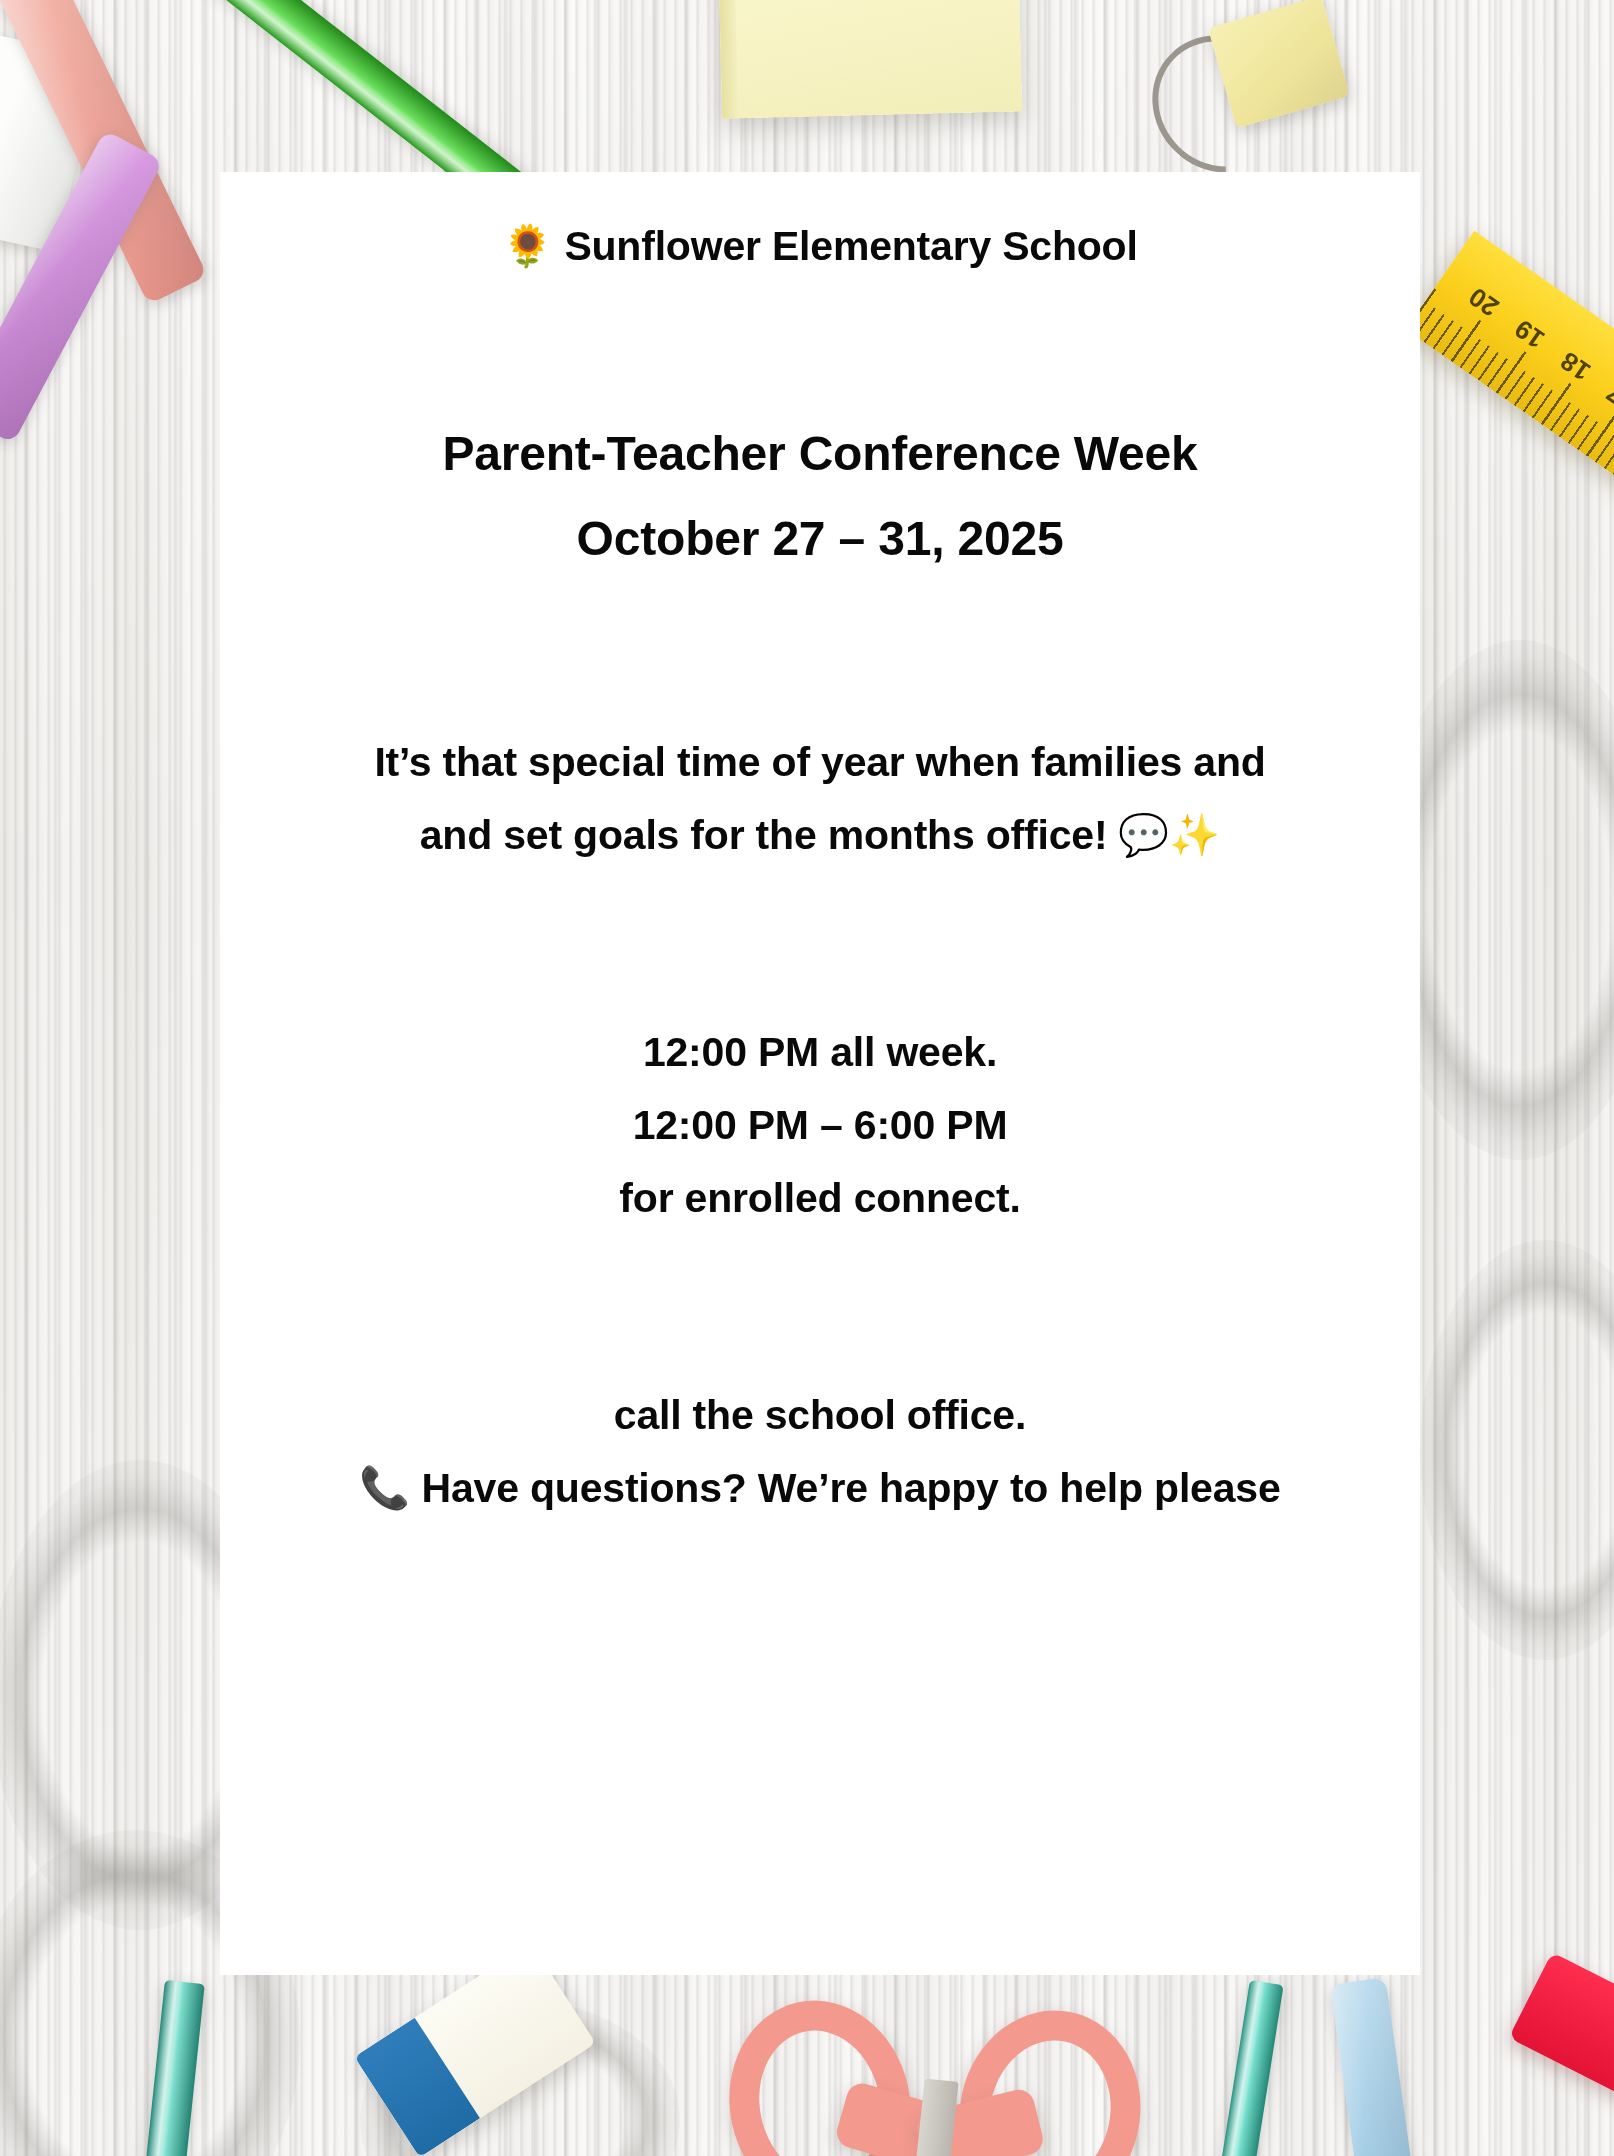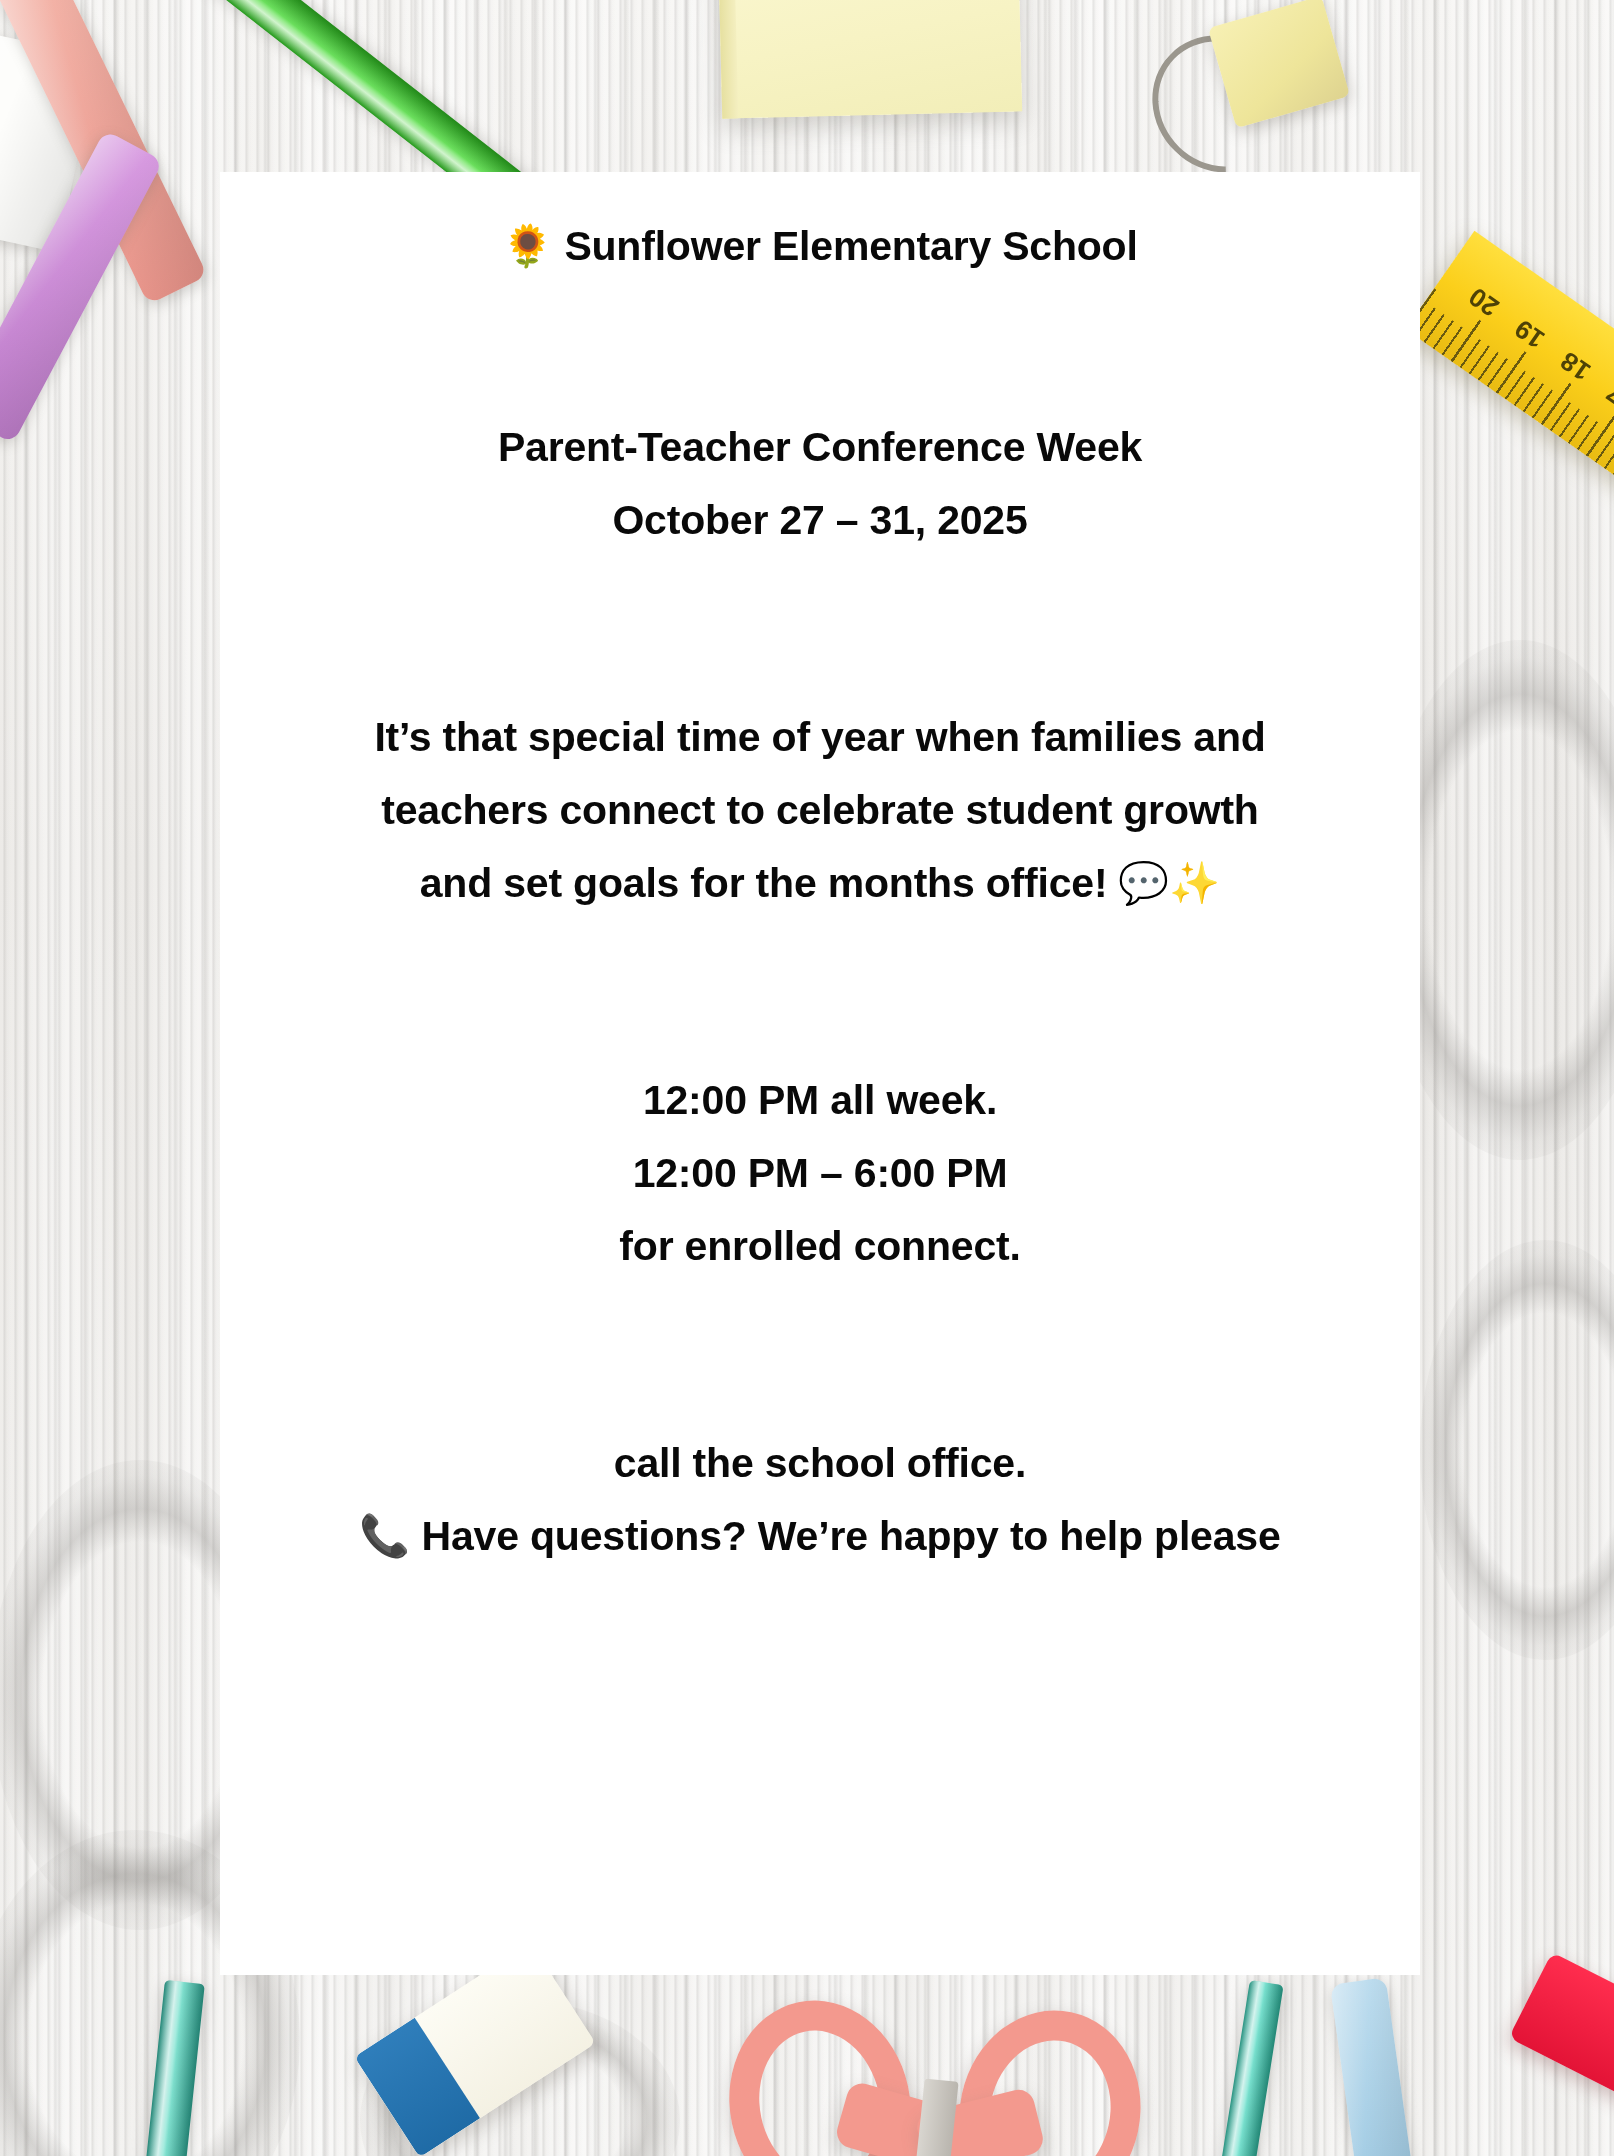--- a/index.html
+++ b/index.html
@@ -208,21 +208,21 @@
   #school-name {
     font-size: 41px;
     line-height: 1.0;
     margin-top: 54px;
     font-weight: 700;
   }
 
   .blank-line { height: 72px; }
 
   .head-line {
-    font-size: 41px;
+    font-size: 48px;
     line-height: 1.78;
   }
 
   .body-line {
     font-size: 41px;
     line-height: 1.78;
   }
 
   .emoji {
     font-family: "DejaVu Sans", sans-serif;
@@ -304,21 +304,20 @@
     <div class="blank-line"></div>
     <div class="blank-line"></div>
 
     <div class="flyer-text head-line">Parent-Teacher Conference Week</div>
     <div class="flyer-text head-line">October 27 – 31, 2025</div>
 
     <div class="blank-line"></div>
     <div class="blank-line"></div>
 
     <div class="flyer-text body-line">It’s that special time of year when families and</div>
-    <div class="flyer-text body-line">teachers connect to celebrate student growth</div>
     <div class="flyer-text body-line">
       <span>and set goals for the months office! 💬✨</span>
     </div>
 
     <div class="blank-line"></div>
     <div class="blank-line"></div>
 
     <div class="flyer-text body-line">12:00 PM all week.</div>
 
     <div class="flyer-text body-line">12:00 PM – 6:00 PM</div>

